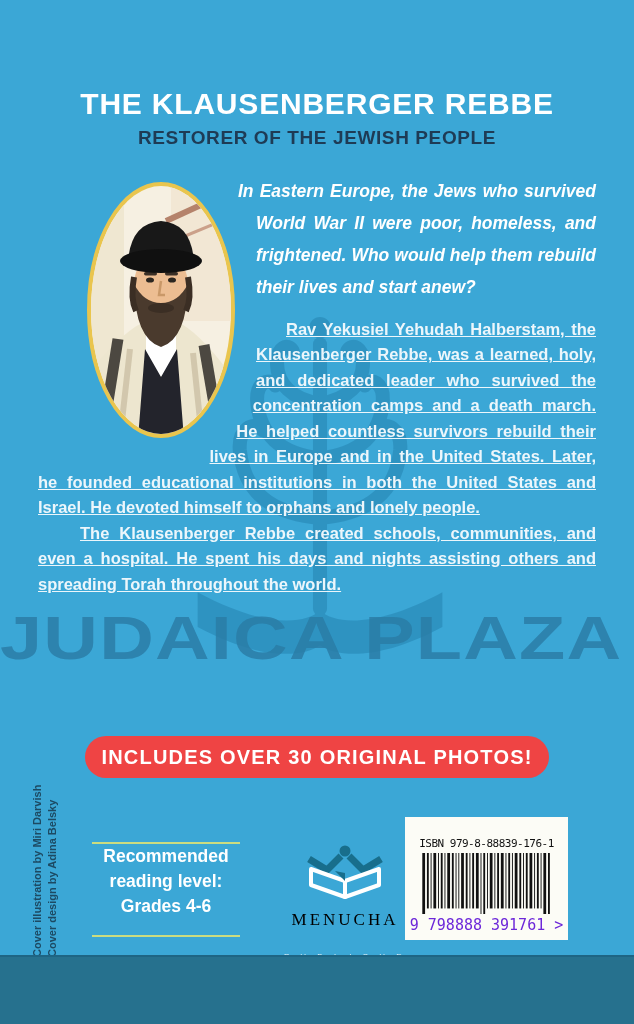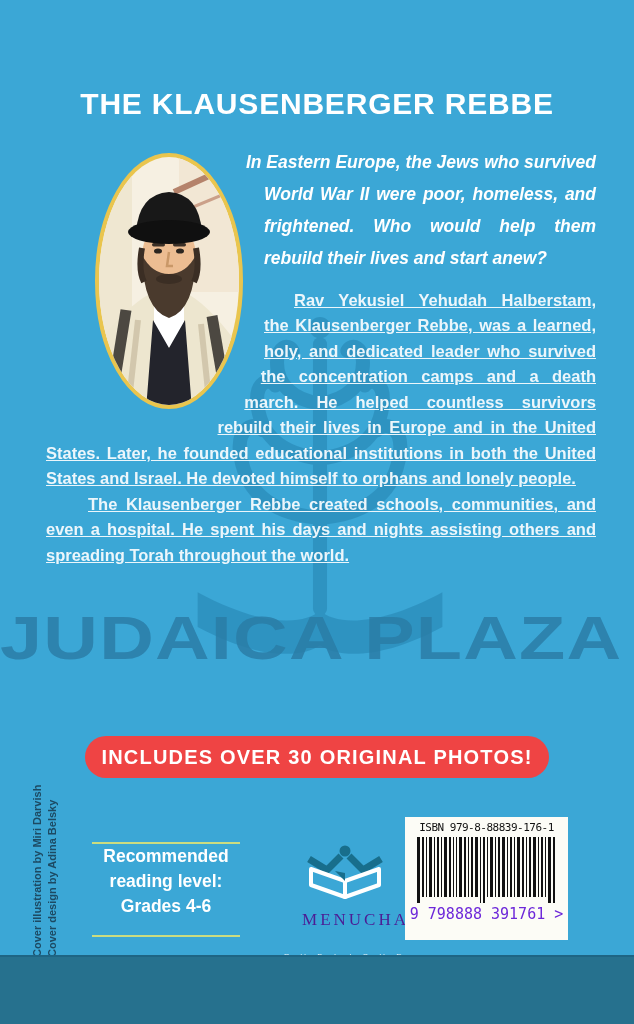--- a/index.html
+++ b/index.html
@@ -25,21 +25,21 @@
   
   .content{position:relative;z-index:3;padding:0 38px;}
   .title{
     padding-top:88px;text-align:center;color:#FFFFFF;
     font-size:30px;font-weight:800;letter-spacing:.8px;line-height:1.05;
   }
   .subtitle{
     margin-top:7px;text-align:center;color:#1E3B55;
     font-size:19px;font-weight:800;letter-spacing:.6px;
   }
-  .blurb{margin-top:26px;margin-left:8px;}
+  .blurb{margin-top:26px;}
   .portrait{
     float:left;width:150px;height:258px;
     margin:6px 20px 10px 48px;
     shape-outside:ellipse(50% 50%);shape-margin:16px;
   }
   .intro{
     font-style:italic;font-weight:700;color:#FFFFFF;
     font-size:17.5px;line-height:32px;text-align:justify;
     margin:0 0 14px 0;
   }
@@ -67,29 +67,29 @@
   .reading{
     position:absolute;left:92px;top:842px;width:148px;z-index:3;
     border-top:2px solid #CBDC80;border-bottom:2px solid #CBDC80;
     padding:0 0 16px 0;text-align:center;
     color:#FFFFFF;font-size:17.5px;font-weight:600;line-height:25px;
   }
   .publisher{
     position:absolute;left:281px;top:843px;width:128px;z-index:3;text-align:center;
   }
   .publisher .pname{
-    font-family:"Liberation Serif", serif;color:#4c1d95;
-    font-size:17px;letter-spacing:3px;margin-top:5px;text-align:right;
+    font-family:"Liberation Serif", serif;color:#000000;
+    font-size:17px;letter-spacing:3px;margin-top:5px;
   }
   .publisher .ptype{
     color:#E2F0F7;font-size:8px;letter-spacing:4.5px;margin-top:22px;font-weight:400;
   }
   .isbn{
     position:absolute;left:405px;top:817px;width:163px;height:123px;z-index:3;
-    background:#FCFCF6;box-sizing:border-box;padding:4px 8px 6px 8px;
+    background:#FCFCF6;box-sizing:border-box;padding:20px 8px 6px 8px;
     display:flex;flex-direction:column;align-items:center;
   }
   .isbn-label{
     font-family:"DejaVu Sans Mono", monospace;
     font-size:11px;color:#111;white-space:nowrap;letter-spacing:-.5px;
   }
   .isbn-bars{margin-top:3px;}
   .isbn-digits{
     font-family:"DejaVu Sans Mono", monospace;
     font-size:15px;color:#6d28d9;margin-top:2px;white-space:nowrap;letter-spacing:0;
@@ -113,20 +113,21 @@
     <path d="M210 192 C176 187 158 168 158 142 C158 124 171 118 177 128"></path>
     <path d="M210 192 C244 187 262 168 262 142 C262 124 249 118 243 128"></path>
     <circle cx="210" cy="100" r="13" fill="#1E79A6" stroke="none"></circle>
     <path d="M62 420 C140 462 190 460 210 442 C230 460 280 462 358 420 L358 462 C280 504 230 498 210 484 C190 498 140 504 62 462 Z" fill="#1E79A6" stroke="none"></path>
   </svg>
 
   <div class="wm-text">JUDAICA PLAZA</div>
 
   <div class="content">
     <div class="title">THE KLAUSENBERGER REBBE</div>
+    <div class="subtitle">RESTORER OF THE JEWISH PEOPLE</div>
 
     <div class="blurb">
 
       <svg class="portrait" viewBox="0 0 150 258">
         <defs>
           <clipPath id="ovalClip">
               <ellipse cx="75" cy="129" rx="70" ry="124"></ellipse>
             </clipPath>
         </defs>
         <ellipse cx="75" cy="129" rx="71" ry="125" fill="#F5EFDF" stroke="#E9C54E" stroke-width="6"></ellipse>

